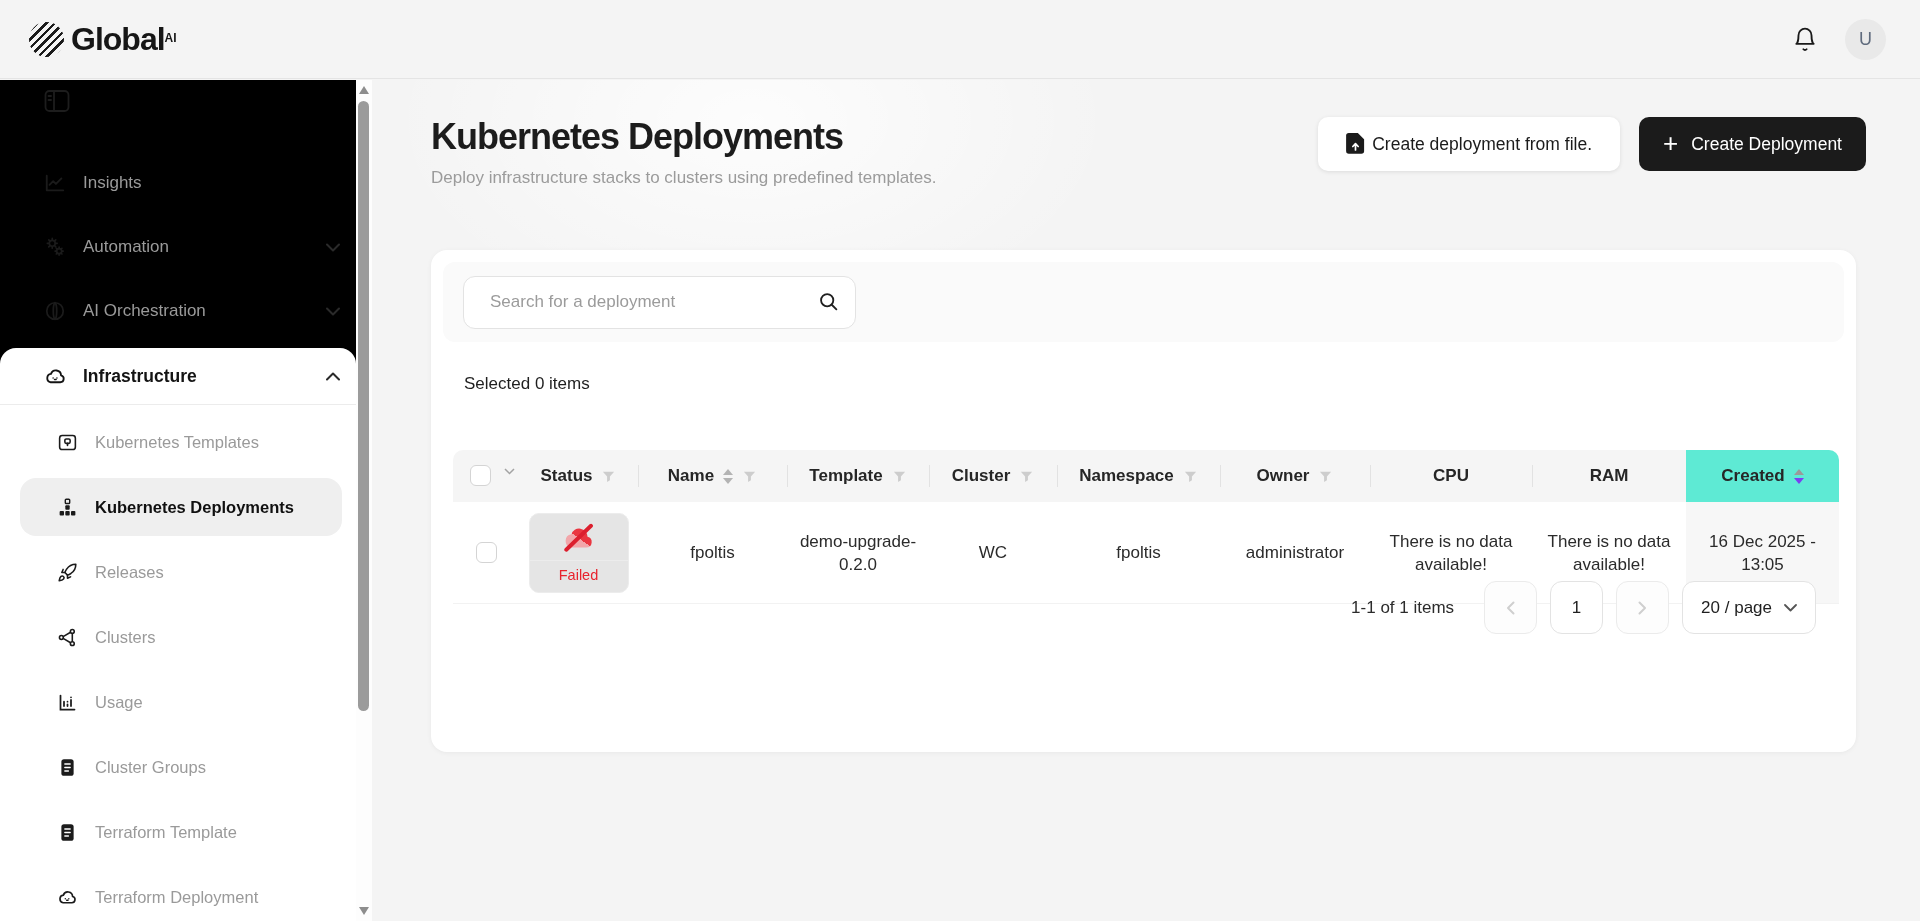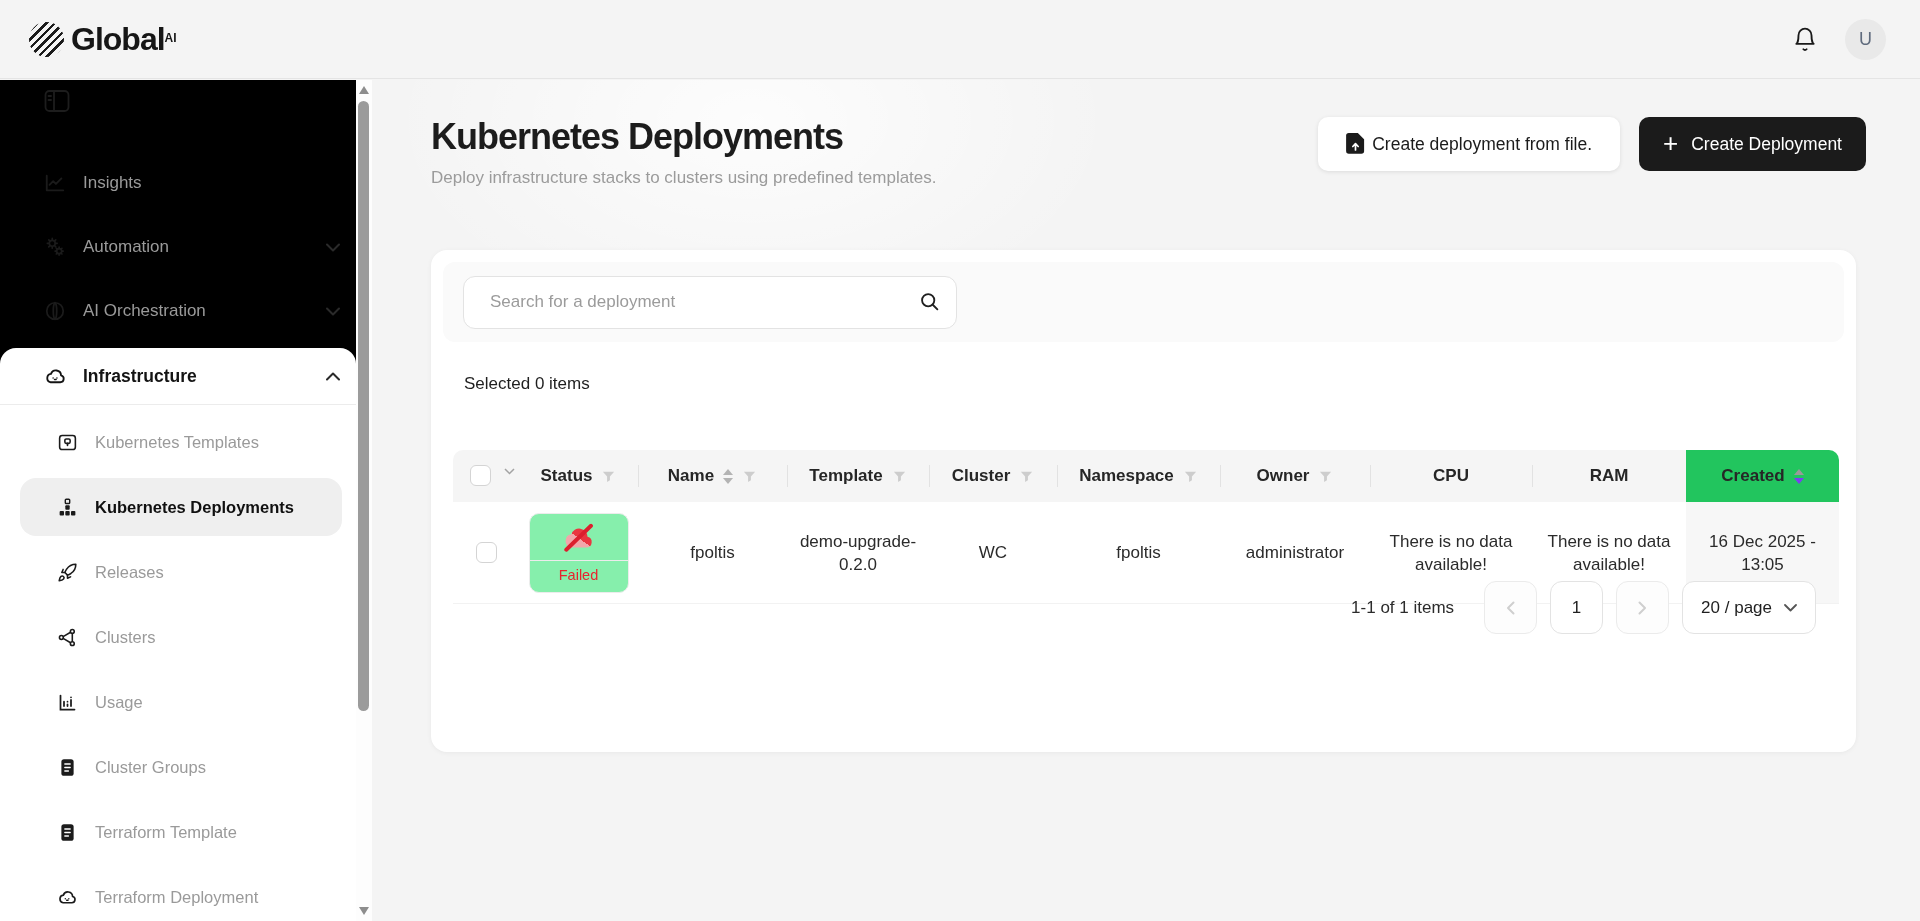--- a/index.html
+++ b/index.html
@@ -61,52 +61,52 @@
   .btn-file { background:#ffffff; border:none; box-shadow:0 1px 4px rgba(0,0,0,.1); padding:0 28px; gap:7px;
               font-size:17.5px; color:#1b1b1b; }
   .btn-create { background:#1b1b1b; border:none; color:#ffffff; padding:0 24px; gap:13px; font-size:17.5px; }
   .plus-glyph { font-size:26px; font-weight:400; line-height:1; position:relative; top:-1px; }
 
   
   .card { position:absolute; top:170px; left:59px; width:1425px; height:502px; background:#ffffff;
           border-radius:16px; box-shadow:0 1px 5px rgba(0,0,0,.05); }
   .filter-bar { position:absolute; top:12px; left:12px; width:1401px; height:80px; background:#fafafa;
                 border-radius:12px; display:flex; align-items:center; padding-left:20px; }
-  .search-wrap { position:relative; width:494px; height:53px; }
+  .search-wrap { position:relative; width:393px; height:53px; }
   .search-input { width:100%; height:100%; border:1px solid #e3e3e3; border-radius:12px; background:#fff;
                   padding:0 52px 0 26px; font-size:17px; font-family:inherit; color:#333; }
   .search-input::placeholder { color:#9b9b9b; }
   .search-icon { position:absolute; right:17px; top:15px; color:#1f1f1f; }
 
   .selected-row { position:absolute; top:124px; left:33px; font-size:17px; color:#1f1f1f; }
 
   .table { position:absolute; top:200px; left:22px; width:1386px; }
   .tgrid { display:grid; grid-template-columns:66px 119px 149px 142px 128px 163px 150px 162px 154px 1fr; }
   .thead { height:52px; background:#f5f5f5; border-radius:10px 10px 0 0; align-items:center; }
   .th { display:flex; align-items:center; justify-content:center; gap:9px; font-size:17px; font-weight:700;
         color:#262626; height:52px; position:relative; }
   .th.sep::before { content:""; position:absolute; left:0; top:15px; height:22px; width:1px; background:#e2e2e2; }
-  .th-created { background:#22c55e; border-radius:0 10px 0 0; }
+  .th-created { background:#5eead4; border-radius:0 10px 0 0; }
   .funnel { width:15px; height:15px; }
   .carets { display:flex; flex-direction:column; gap:3px; }
   .caret-up { width:0; height:0; border-left:5px solid transparent; border-right:5px solid transparent; border-bottom:6px solid #b3b3b3; }
   .caret-down { width:0; height:0; border-left:5px solid transparent; border-right:5px solid transparent; border-top:6px solid #b3b3b3; }
   .carets.sorted .caret-up { border-bottom-color:#9a9a9a; }
   .carets.sorted .caret-down { border-top-color:#7a3ff2; }
 
   .trow { min-height:101px; border-bottom:1px solid #f2f2f2; }
   .td { display:flex; align-items:center; justify-content:center; text-align:center; font-size:17px;
         color:#2b2b2b; line-height:23px; padding:0 8px; min-height:101px; }
   .td-created { background:#f7f7f7; }
 
   .checkbox { width:21px; height:21px; border:1.5px solid #d4d4d4; border-radius:6px; background:#fff; cursor:pointer; }
   .th-check { justify-content:flex-start; padding-left:17px; align-items:flex-start; padding-top:15px; }
   .th-check .chev-small { margin:3px 0 0 4px; color:#a3a3a3; }
 
-  .status-box { width:100px; border:1px solid #ececec; border-radius:10px; background:#86efac; overflow:hidden; }
+  .status-box { width:100px; border:1px solid #ececec; border-radius:10px; background:#e5e5e5; overflow:hidden; }
   .status-icon-area { height:46px; display:flex; align-items:center; justify-content:center; }
   .status-label { border-top:1px solid #ececec; font-size:14.5px; color:#e8232e; text-align:center;
                   padding:3px 0 5px; }
 
   .pagination { position:absolute; top:331px; right:40px; display:flex; align-items:center; gap:13px; }
   .pg-summary { font-size:17px; color:#2b2b2b; margin-right:17px; }
   .pg-btn { width:53px; height:53px; border-radius:12px; display:flex; align-items:center; justify-content:center;
             background:#fdfdfd; border:1px solid #ebebeb; color:#cfcfcf; cursor:default; }
   .pg-current { width:53px; height:53px; border-radius:12px; display:flex; align-items:center; justify-content:center;
                 background:#fff; border:1px solid #e3e3e3; color:#1f1f1f; font-size:17px; cursor:pointer; }

